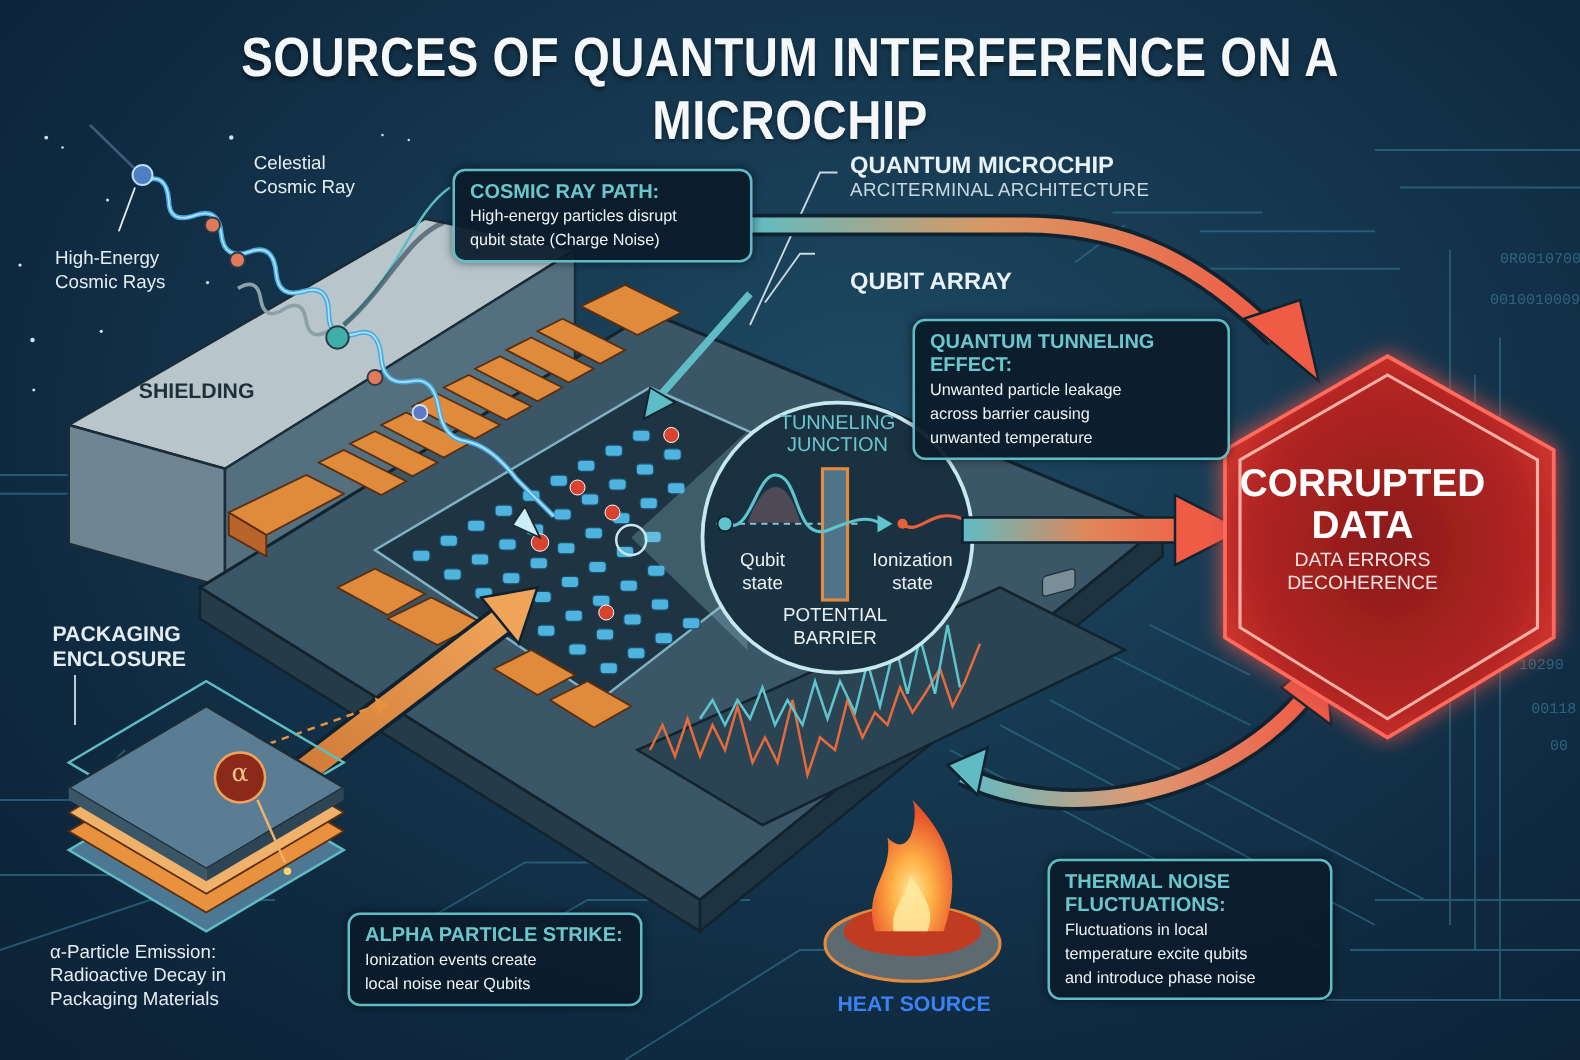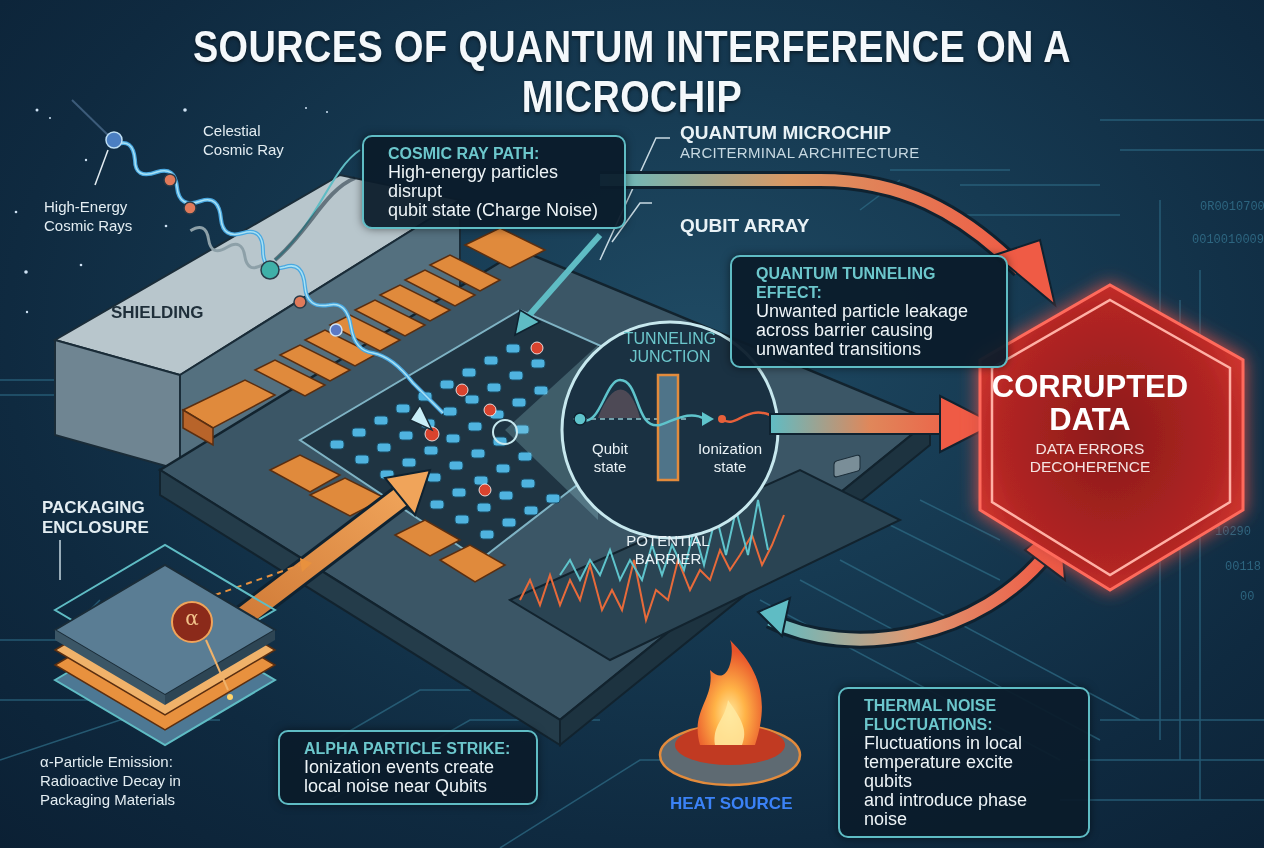--- a/index.html
+++ b/index.html
@@ -5,23 +5,23 @@
   html,body{margin:0;padding:0;}
   body{width:1264px;height:848px;overflow:hidden;position:relative;
     background:radial-gradient(ellipse at 55% 40%, #1f4a63 0%, #163a52 35%, #0f2a40 70%, #0b2034 100%);
     font-family:"Liberation Sans", sans-serif;color:#e8f1f5;}
   .abs{position:absolute;}
   svg.bg{position:absolute;left:0;top:0;}
   .title{left:0;top:22px;width:1264px;text-align:center;font-size:44px;font-weight:bold;color:#f4f8fb;
     letter-spacing:0.5px;transform:scaleX(0.86);transform-origin:center;text-shadow:0 2px 4px rgba(0,0,0,0.5);}
   .lbl{color:#e3edf2;font-size:15px;line-height:19px;}
   .lbl-bold{font-weight:bold;font-size:17px;line-height:20px;color:#e3edf2;}
-  .callout{background:rgba(11,28,42,0.94);border:2.5px solid #5fbcc4;border-radius:10px;padding:7px 24px;box-shadow:0 0 8px rgba(0,0,0,0.5);}
+  .callout{background:rgba(11,28,42,0.94);border:2.5px solid #5fbcc4;border-radius:10px;padding:7px 12px;box-shadow:0 0 8px rgba(0,0,0,0.5);}
   .callout .h{font-weight:bold;color:#6cc7cc;font-size:16px;line-height:19px;}
-  .callout .b{color:#eef4f7;font-size:18px;line-height:19px;}
+  .callout .b{color:#eef4f7;font-size:13px;line-height:19px;}
   .header-strong{font-weight:bold;font-size:19px;color:#e9f2f6;}
   .header-sub{font-size:15px;color:#c7d9e2;letter-spacing:0.3px;}
   .hex-text{text-align:center;color:#fff;}
   .hex-title{font-weight:bold;font-size:31px;line-height:33px;}
   .hex-sub{font-size:15.5px;line-height:18px;color:#f5e3e1;}
   .tj-title{font-weight:normal;color:#6cc7cc;font-size:16px;line-height:18px;text-align:center;}
   .tj-lbl{font-size:15px;line-height:18px;color:#e9f1f5;text-align:center;}
   .heat{font-weight:bold;font-size:17px;color:#3b82f6;}
 </style>
 </head>
@@ -320,36 +320,36 @@
 <div class="abs" style="left:680px;top:122px;">
   <div class="header-strong">QUANTUM MICROCHIP</div>
   <div class="header-sub">ARCITERMINAL ARCHITECTURE</div>
 </div>
 <div class="abs header-strong" style="left:680px;top:215px;">QUBIT ARRAY</div>
 
 <div class="abs callout" style="left:730px;top:255px;width:226px;">
   <div class="h">QUANTUM TUNNELING EFFECT:</div>
   <div class="b">Unwanted particle leakage</div>
   <div class="b">across barrier causing</div>
-  <div class="b">unwanted transitions</div>
+  <div class="b">unwanted temperature</div>
 </div>
 
 <div class="abs tj-title" style="left:610px;top:330px;width:120px;">
   <div>TUNNELING</div>
   <div>JUNCTION</div>
 </div>
 <div class="abs tj-lbl" style="left:580px;top:440px;width:60px;">
   <div>Qubit</div>
   <div>state</div>
 </div>
 <div class="abs tj-lbl" style="left:685px;top:440px;width:90px;">
   <div>Ionization</div>
   <div>state</div>
 </div>
-<div class="abs tj-lbl" style="left:618px;top:484px;width:100px;margin-top:48px;">
+<div class="abs tj-lbl" style="left:618px;top:484px;width:100px;">
   <div>POTENTIAL</div>
   <div>BARRIER</div>
 </div>
 
 <div class="abs hex-text" style="left:990px;top:370px;width:200px;">
   <div class="hex-title">CORRUPTED</div>
   <div class="hex-title">DATA</div>
   <div class="hex-sub" style="margin-top:4px;">DATA ERRORS</div>
   <div class="hex-sub">DECOHERENCE</div>
 </div>

